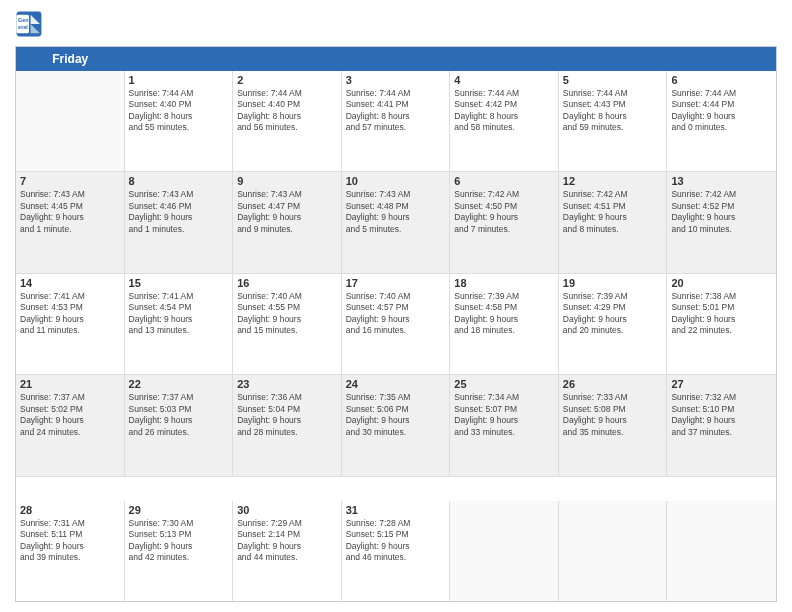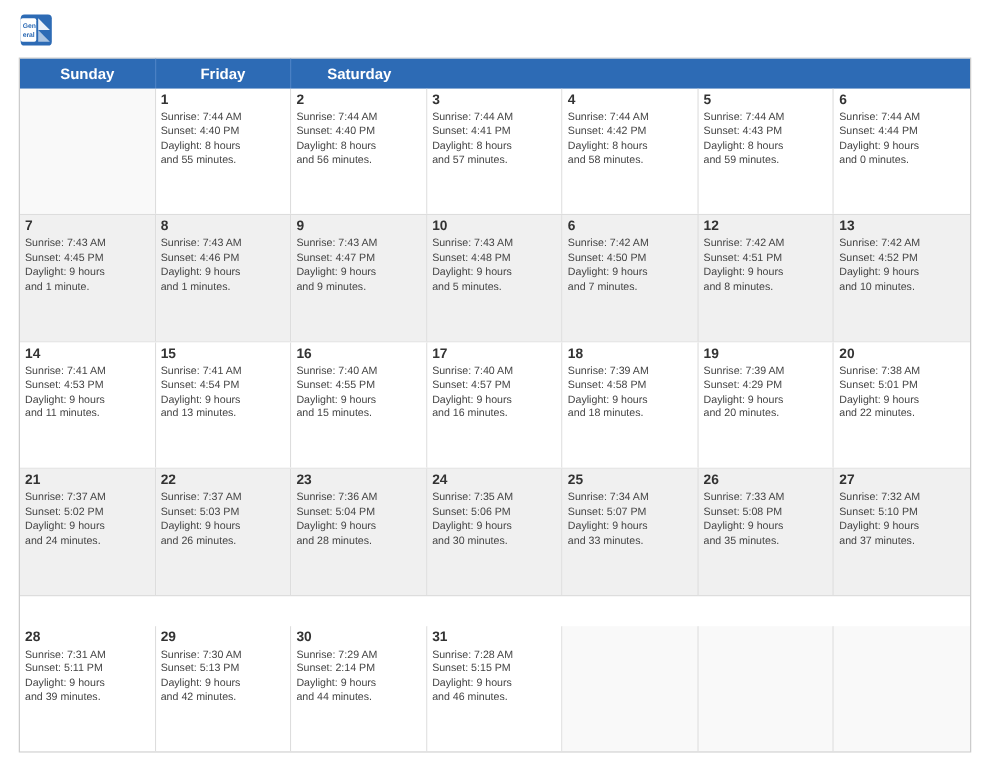--- a/index.html
+++ b/index.html
@@ -126,23 +126,21 @@
       </div>
     </div>
     <div class="title-block">
       <div class="month-title"></div>
       <div class="location"></div>
     </div>
   </div>
 
   <div class="calendar">
     <div class="cal-header">
-    <div class="cal-header-cell">Sunday</div>
         <div class="cal-header-cell">Friday</div>
-        <div class="cal-header-cell">Saturday</div>
       </div>
     <div class="cal-body">
     <div class="cal-row">
           <div class="cal-cell empty"></div>
           <div class="cal-cell">
             <div class="day-num">1</div>
             <div class="cell-line">Sunrise: 7:44 AM</div>
             <div class="cell-line">Sunset: 4:40 PM</div>
             <div class="cell-line">Daylight: 8 hours</div>
             <div class="cell-line">and 55 minutes.</div>

